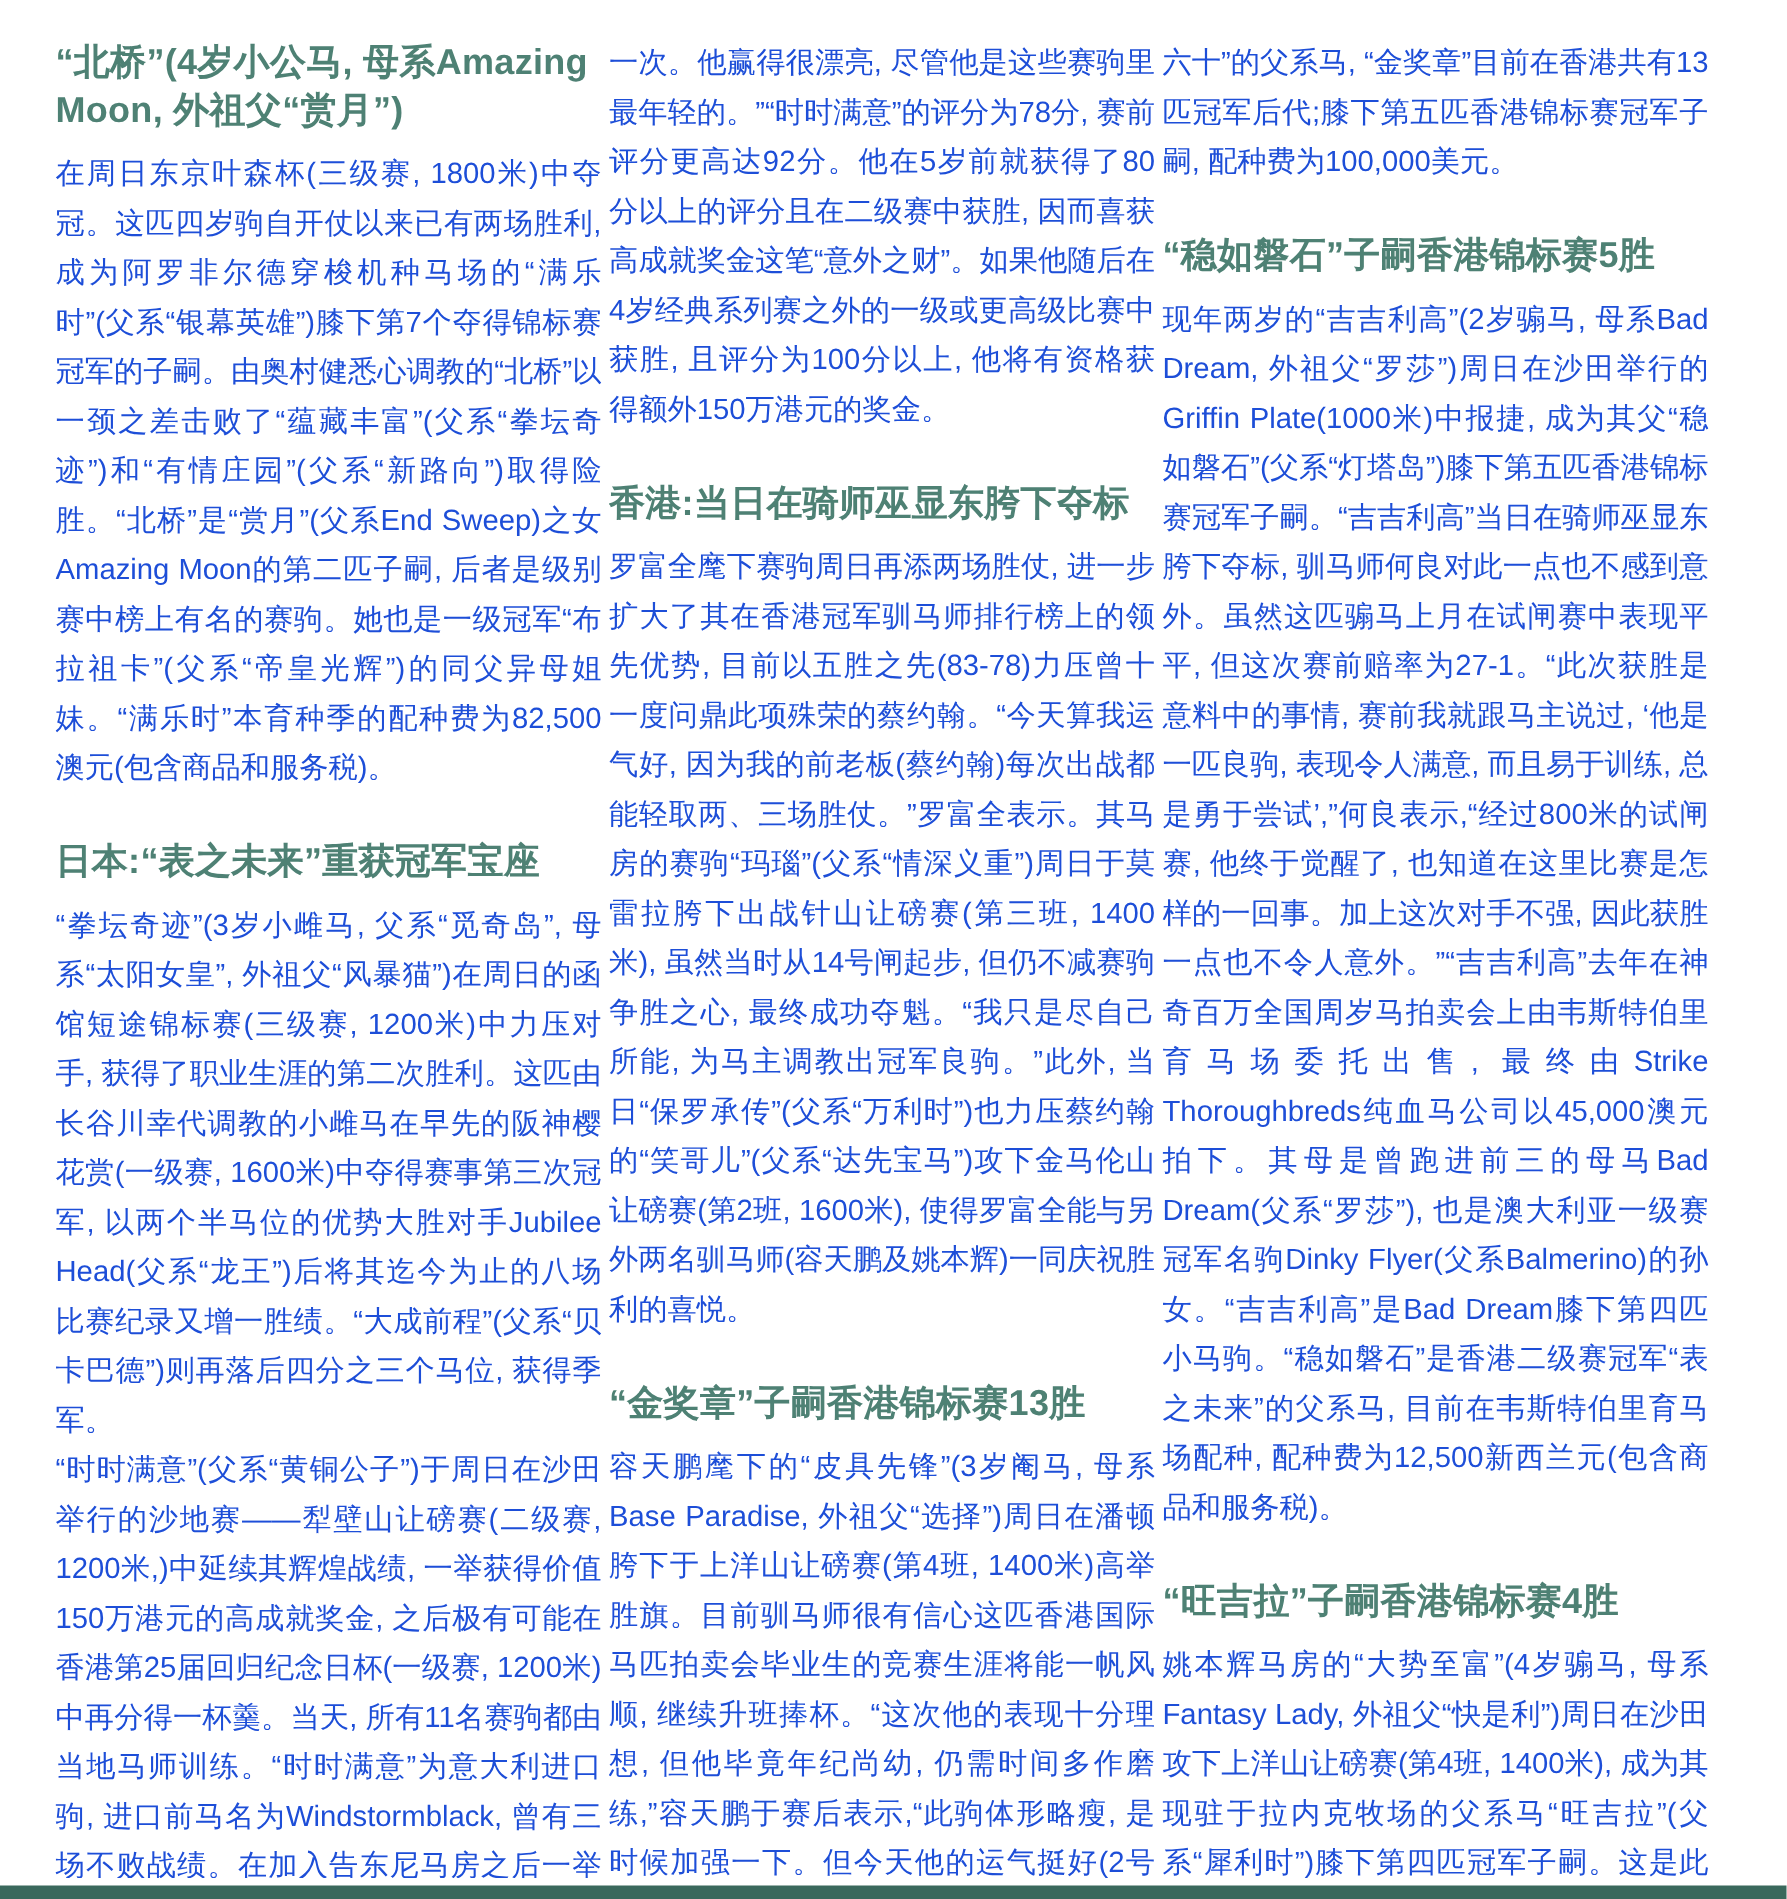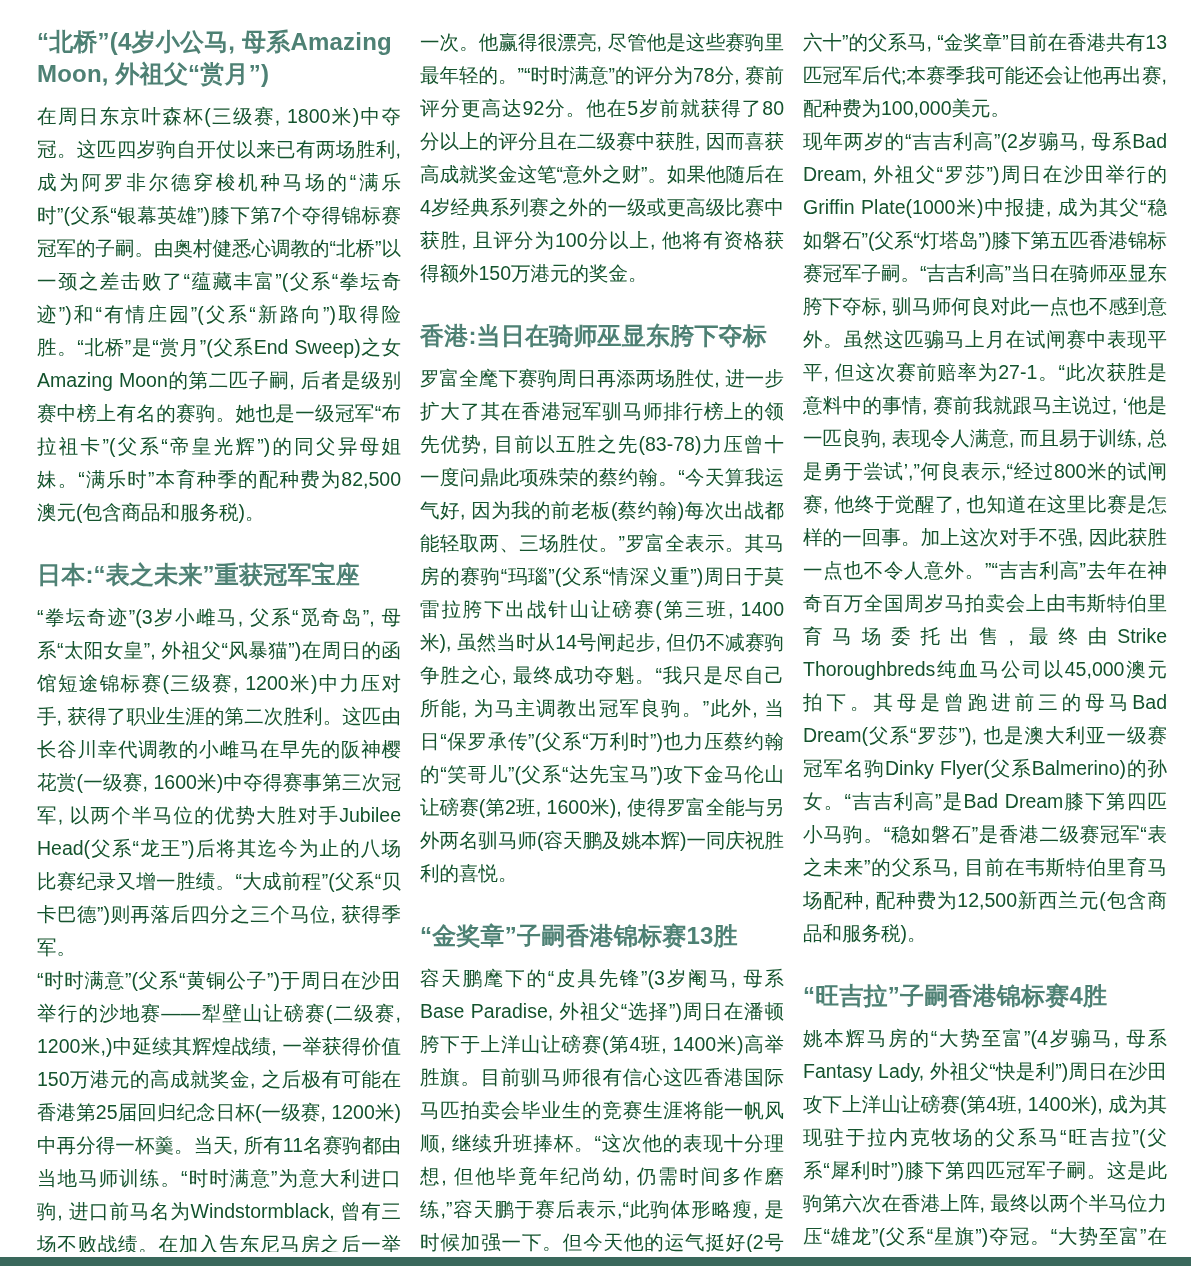--- a/index.html
+++ b/index.html
@@ -15,21 +15,21 @@
     font-family: "Liberation Sans", "DejaVu Sans", sans-serif;
   }
   .page {
     box-sizing: border-box;
     width: 1191px;
     height: 1266px;
     padding: 26px 24px 14px 37px;
   }
   .columns {
     display: flex;
-    gap: 19px;
+    gap: 5px;
     height: 100%;
     overflow: hidden;
   }
   .column {
     flex: 0 0 364px;
     width: 364px;
     overflow: hidden;
   }
   .article-heading {
     font-size: 24px;
@@ -38,21 +38,21 @@
     color: var(--heading-color, #4e8174);
     margin: 30px 0 10px 0;
     letter-spacing: 0.2px;
   }
   .column .article-heading:first-child {
     margin-top: 0;
   }
   .article-paragraph {
     font-size: 19.5px;
     line-height: 33px;
-    color: #14532d;
+    color: #1d4ed8;
     margin: 0;
     text-align: justify;
   }
   .footer-bar {
     position: absolute;
     left: 0;
     bottom: 0;
     width: 100%;
     height: 9px;
     background: var(--footer-bar-color, #3a685c);
@@ -74,21 +74,22 @@
 
     <div class="column">
       <p class="article-paragraph">一次。他赢得很漂亮, 尽管他是这些赛驹里最年轻的。”“时时满意”的评分为78分, 赛前评分更高达92分。他在5岁前就获得了80分以上的评分且在二级赛中获胜, 因而喜获高成就奖金这笔“意外之财”。如果他随后在4岁经典系列赛之外的一级或更高级比赛中获胜, 且评分为100分以上, 他将有资格获得额外150万港元的奖金。</p>
       <h2 class="article-heading">香港:当日在骑师巫显东胯下夺标</h2>
       <p class="article-paragraph">罗富全麾下赛驹周日再添两场胜仗, 进一步扩大了其在香港冠军驯马师排行榜上的领先优势, 目前以五胜之先(83-78)力压曾十一度问鼎此项殊荣的蔡约翰。“今天算我运气好, 因为我的前老板(蔡约翰)每次出战都能轻取两、三场胜仗。”罗富全表示。其马房的赛驹“玛瑙”(父系“情深义重”)周日于莫雷拉胯下出战针山让磅赛(第三班, 1400米), 虽然当时从14号闸起步, 但仍不减赛驹争胜之心, 最终成功夺魁。“我只是尽自己所能, 为马主调教出冠军良驹。”此外, 当日“保罗承传”(父系“万利时”)也力压蔡约翰的“笑哥儿”(父系“达先宝马”)攻下金马伦山让磅赛(第2班, 1600米), 使得罗富全能与另外两名驯马师(容天鹏及姚本辉)一同庆祝胜利的喜悦。</p>
       <h2 class="article-heading">“金奖章”子嗣香港锦标赛13胜</h2>
       <p class="article-paragraph">容天鹏麾下的“皮具先锋”(3岁阉马, 母系Base Paradise, 外祖父“选择”)周日在潘顿胯下于上洋山让磅赛(第4班, 1400米)高举胜旗。目前驯马师很有信心这匹香港国际马匹拍卖会毕业生的竞赛生涯将能一帆风顺, 继续升班捧杯。“这次他的表现十分理想, 但他毕竟年纪尚幼, 仍需时间多作磨练,”容天鹏于赛后表示,“此驹体形略瘦, 是时候加强一下。但今天他的运气挺好(2号闸), 而且骑师表现也很不错, 待以后再成熟一点, 成就会更上一层楼。”这是“皮具先锋”在香港的第二战, 上仗出道赛跑获亚军。此驹在2020年殷利殊墨尔本精选拍卖会上由葡萄园育马场委托出售, 并由香港赛马会以460,000澳元拍下, 后来安排到香港国际马匹拍卖会接受竞投, 最终由现任马主杨华强以350万港币投得。“皮具先锋”是锦标赛冠军“布拉祖卡”(父系“天飞龙”)及“世外隐士”(父系“巧妙骏驹”)的同母姐妹。此胜为“金奖章”(父系“爱普拉多”)再添一匹冠军子嗣。作为香港传奇名驹“金枪</p>
     </div>
 
     <div class="column">
-      <p class="article-paragraph">六十”的父系马, “金奖章”目前在香港共有13匹冠军后代;本赛季我可能还会让他再出赛, 配种费为100,000美元。</p>
+      <p class="article-paragraph">六十”的父系马, “金奖章”目前在香港共有13匹冠军后代;膝下第五匹香港锦标赛冠军子嗣, 配种费为100,000美元。</p>
+      <h2 class="article-heading">“稳如磐石”子嗣香港锦标赛5胜</h2>
       <p class="article-paragraph">现年两岁的“吉吉利高”(2岁骟马, 母系Bad Dream, 外祖父“罗莎”)周日在沙田举行的Griffin Plate(1000米)中报捷, 成为其父“稳如磐石”(父系“灯塔岛”)膝下第五匹香港锦标赛冠军子嗣。“吉吉利高”当日在骑师巫显东胯下夺标, 驯马师何良对此一点也不感到意外。虽然这匹骟马上月在试闸赛中表现平平, 但这次赛前赔率为27-1。“此次获胜是意料中的事情, 赛前我就跟马主说过, ‘他是一匹良驹, 表现令人满意, 而且易于训练, 总是勇于尝试’,”何良表示,“经过800米的试闸赛, 他终于觉醒了, 也知道在这里比赛是怎样的一回事。加上这次对手不强, 因此获胜一点也不令人意外。”“吉吉利高”去年在神奇百万全国周岁马拍卖会上由韦斯特伯里育马场委托出售, 最终由Strike Thoroughbreds纯血马公司以45,000澳元拍下。其母是曾跑进前三的母马Bad Dream(父系“罗莎”), 也是澳大利亚一级赛冠军名驹Dinky Flyer(父系Balmerino)的孙女。“吉吉利高”是Bad Dream膝下第四匹小马驹。“稳如磐石”是香港二级赛冠军“表之未来”的父系马, 目前在韦斯特伯里育马场配种, 配种费为12,500新西兰元(包含商品和服务税)。</p>
       <h2 class="article-heading">“旺吉拉”子嗣香港锦标赛4胜</h2>
       <p class="article-paragraph">姚本辉马房的“大势至富”(4岁骟马, 母系Fantasy Lady, 外祖父“快是利”)周日在沙田攻下上洋山让磅赛(第4班, 1400米), 成为其现驻于拉内克牧场的父系马“旺吉拉”(父系“犀利时”)膝下第四匹冠军子嗣。这是此驹第六次在香港上阵, 最终以两个半马位力压“雄龙”(父系“星旗”)夺冠。“大势至富”在2019年的神奇百万全国周岁马拍卖会上由Legends Bloodstock纯血马公司以32,500澳元购入。“旺吉拉”本季的配种费为6,600澳元(包含商品和服务税)。</p>
 
     </div>
 
   </div>
 </div>
 
 <div class="footer-bar"></div>

